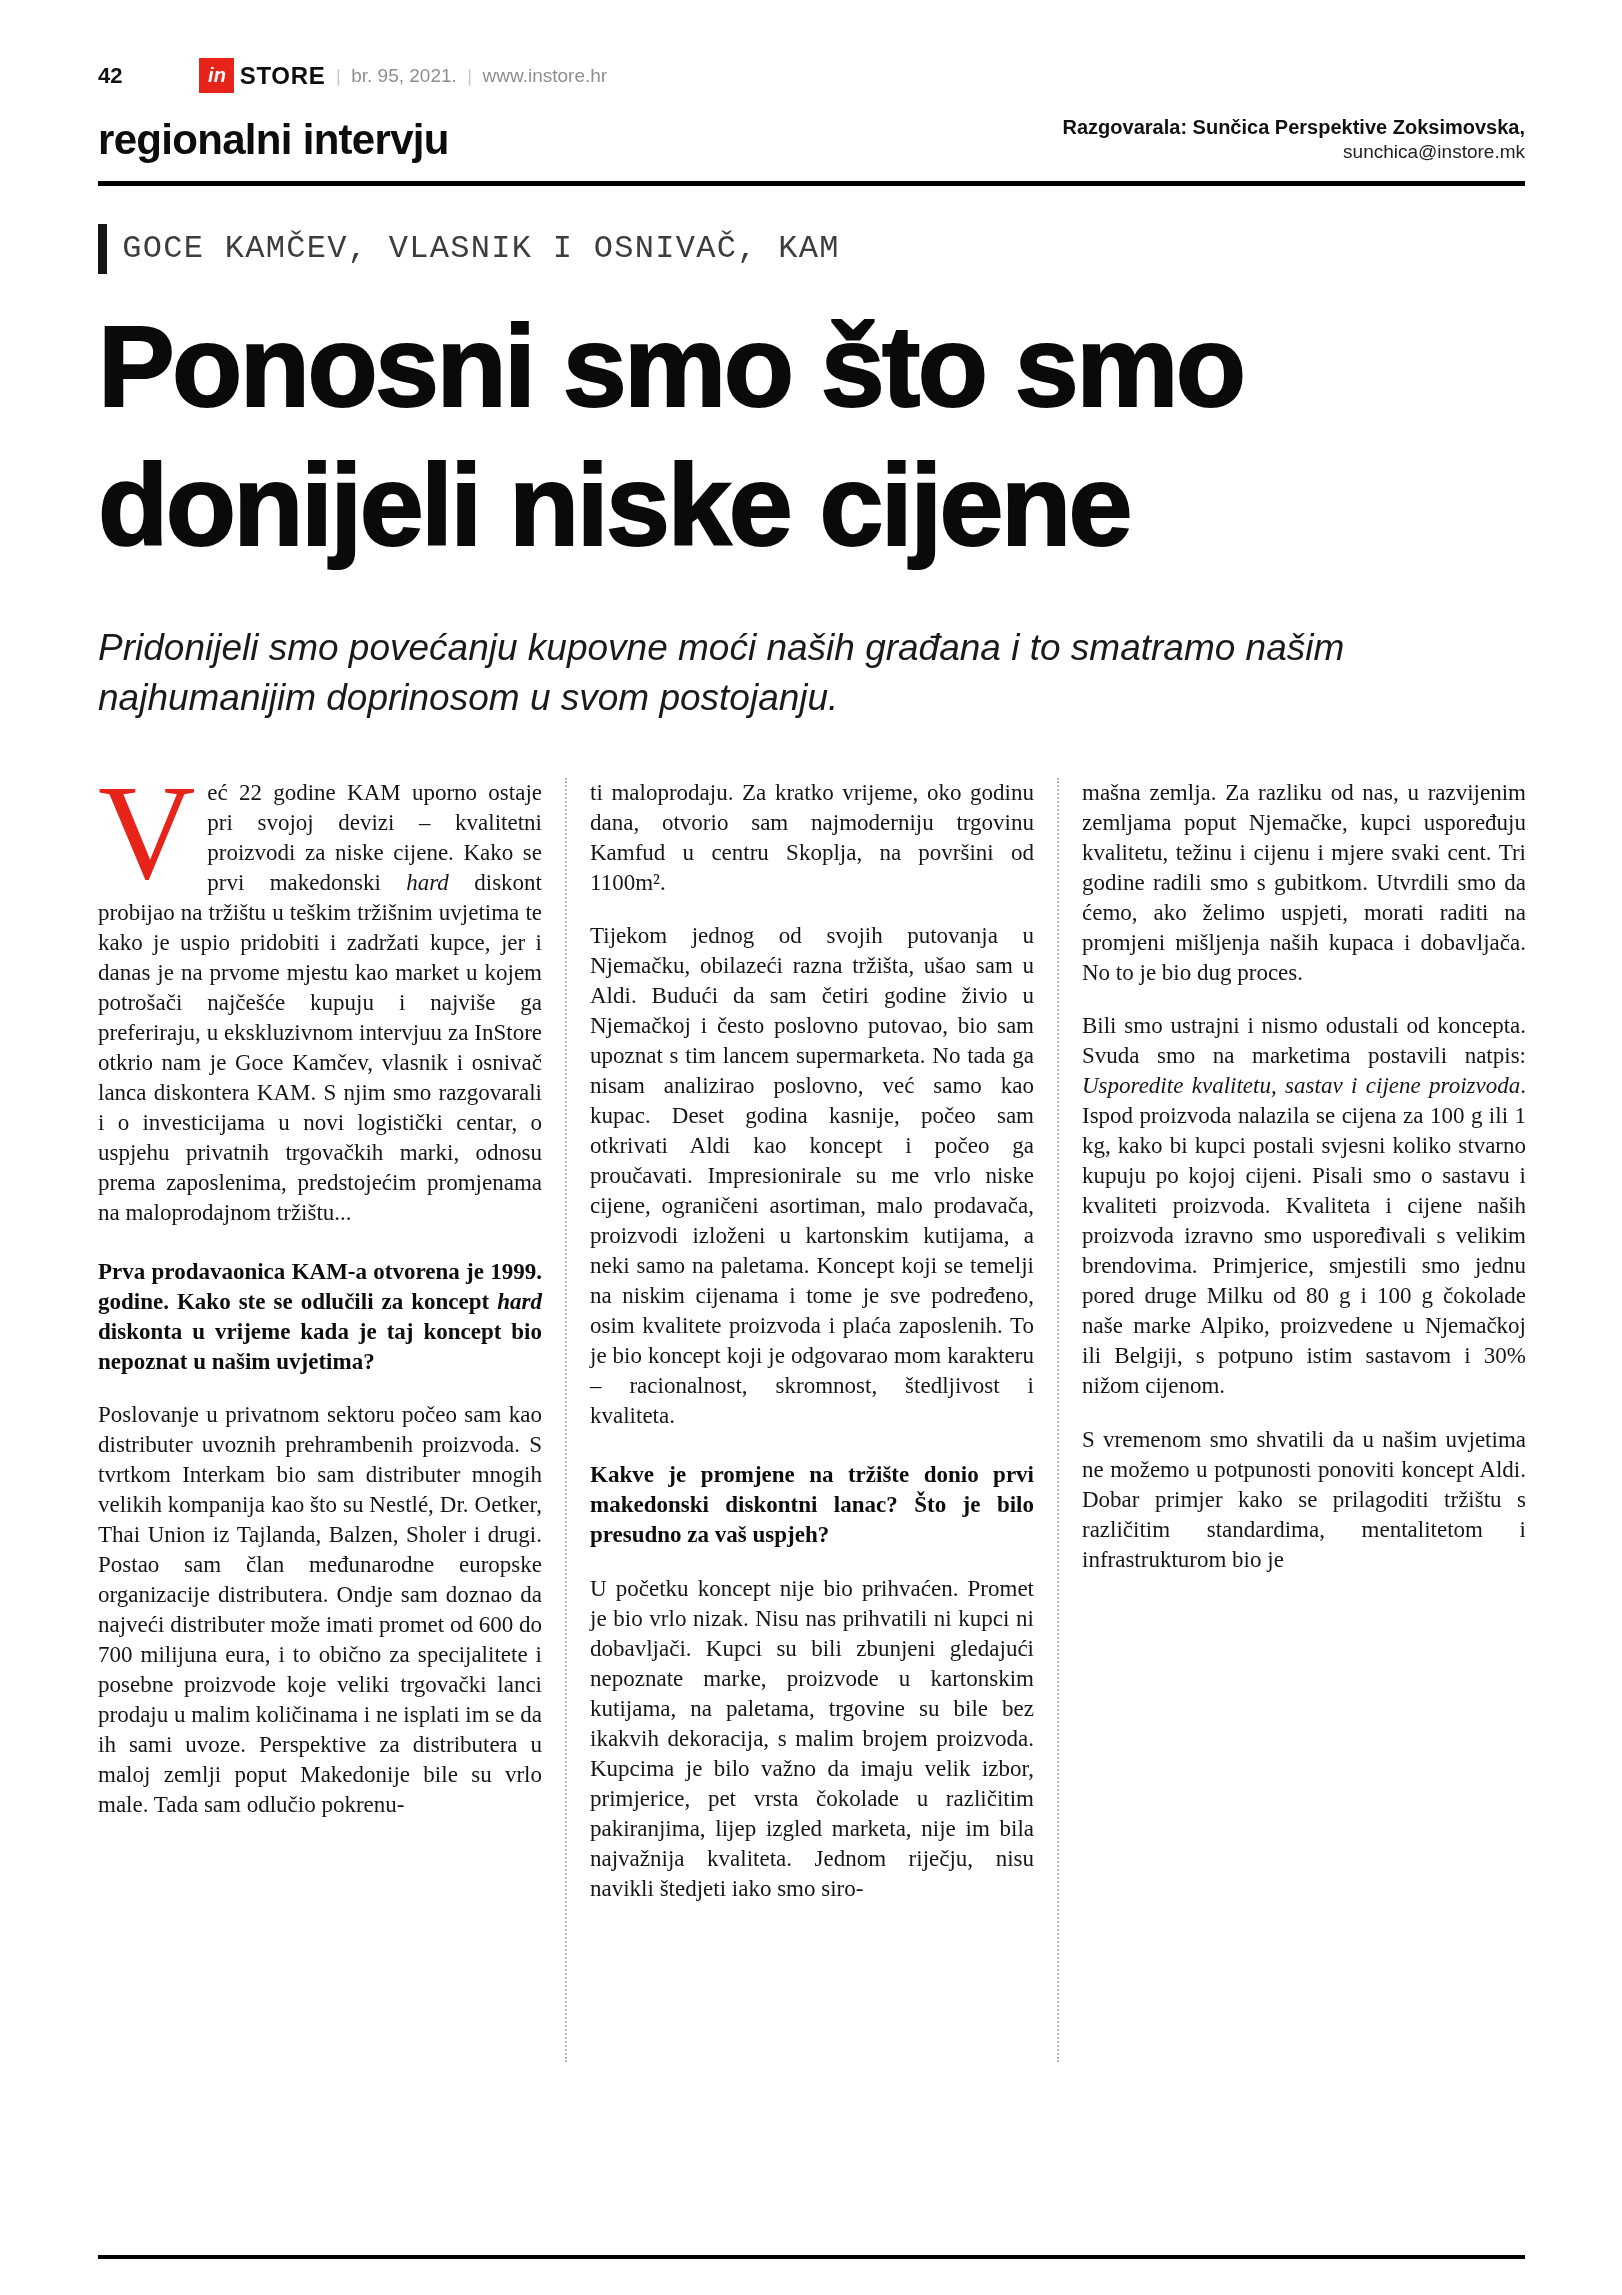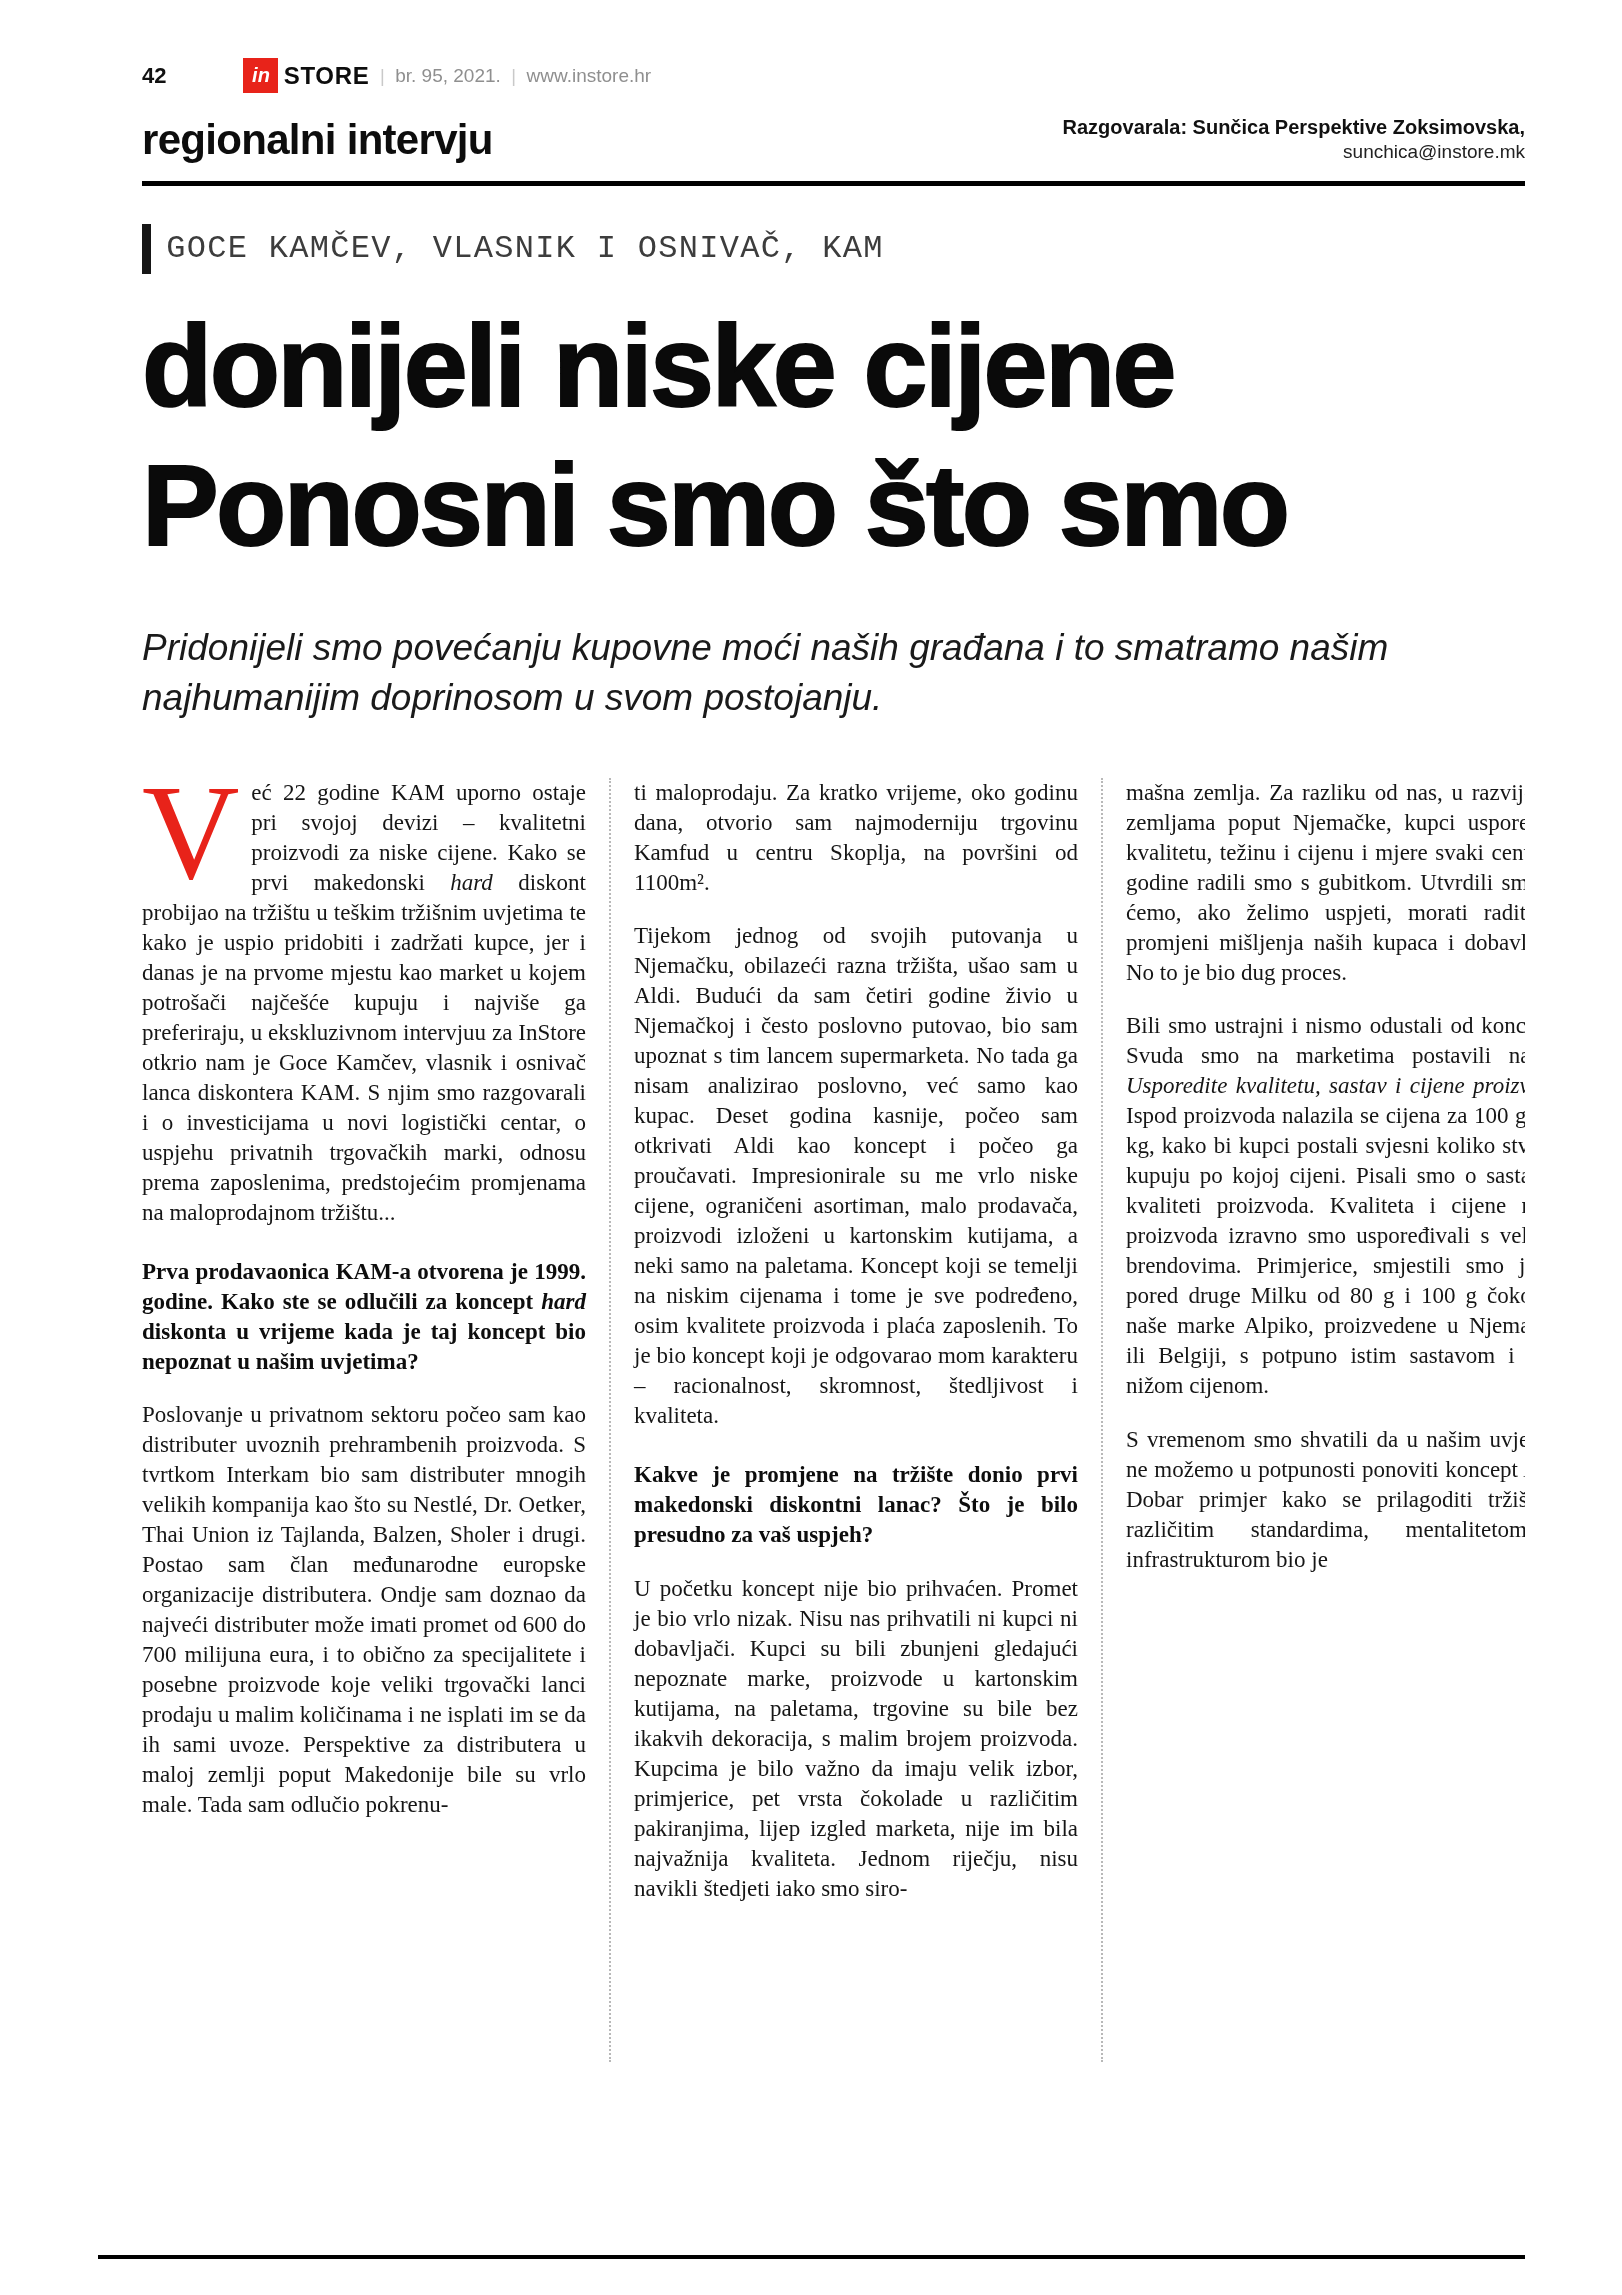--- a/index.html
+++ b/index.html
@@ -4,21 +4,20 @@
 <style>
   html,body{margin:0;padding:0;background:#ffffff;}
   .page{
     position:relative;
     width:1623px;height:2295px;
     background:#fff;
     font-family:"Liberation Serif", serif;
     color:#111;
     overflow:hidden;
     box-sizing:border-box;
-    padding-left:44px;
   }
   .inner{padding:58px 98px 0 98px;}
 
   
   .header-row{display:flex;align-items:center;font-family:"Liberation Sans",sans-serif;}
   .page-num{font-weight:bold;font-size:22px;color:#111;}
   .logo{display:flex;align-items:center;margin-left:77px;text-align:center;}
   .logo-box{width:35px;height:35px;background:#e8231a;display:flex;align-items:center;justify-content:center;}
   .logo-in{color:#fff;font-weight:bold;font-style:italic;font-size:20px;}
   .logo-store{font-weight:bold;font-size:24px;letter-spacing:0.7px;color:#0d0d0d;margin-left:5.2px;}
@@ -98,22 +97,22 @@
     </div>
 
     <hr class="top-rule">
 
     <div class="kicker">
       <span class="kicker-bar"></span>
       <span class="kicker-text">GOCE KAMČEV, VLASNIK I OSNIVAČ, KAM</span>
     </div>
 
     <h1 class="headline" style="margin:23.6px 0 0 0;">
+      <span class="hl-line">Ponosni smo što smo</span>
       <span class="hl-line">donijeli niske cijene</span>
-      <span class="hl-line">Ponosni smo što smo</span>
     </h1>
 
     <div class="standfirst">Pridonijeli smo povećanju kupovne moći naših građana i to smatramo našim najhumanijim doprinosom u svom postojanju.</div>
 
     <div class="columns">
       <div class="column">
           <p class="lead"><span class="dropcap">V</span><span>eć 22 godine KAM uporno ostaje pri svojoj devizi – kvalitetni proizvodi za niske cijene. Kako se prvi makedonski </span><span class="it">hard</span><span> diskont probijao na tržištu u teškim tržišnim uvjetima te kako je uspio pridobiti i zadržati kupce, jer i danas je na prvome mjestu kao market u kojem potrošači najčešće kupuju i najviše ga preferiraju, u ekskluzivnom intervjuu za InStore otkrio nam je Goce Kamčev, vlasnik i osnivač lanca diskontera KAM. S njim smo razgovarali i o investicijama u novi logistički centar, o uspjehu privatnih trgovačkih marki, odnosu prema zaposlenima, predstojećim promjenama na maloprodajnom tržištu...</span></p>
           <p class="question"><span>Prva prodavaonica KAM-a otvorena je 1999. godine. Kako ste se odlučili za koncept </span><span class="it">hard</span><span> diskonta u vrijeme kada je taj koncept bio nepoznat u našim uvjetima?</span></p>
           <p class="para"><span>Poslovanje u privatnom sektoru počeo sam kao distributer uvoznih prehrambenih proizvoda. S tvrtkom Interkam bio sam distributer mnogih velikih kompanija kao što su Nestlé, Dr. Oetker, Thai Union iz Tajlanda, Balzen, Sholer i drugi. Postao sam član međunarodne europske organizacije distributera. Ondje sam doznao da najveći distributer može imati promet od 600 do 700 milijuna eura, i to obično za specijalitete i posebne proizvode koje veliki trgovački lanci prodaju u malim količinama i ne isplati im se da ih sami uvoze. Perspektive za distributera u maloj zemlji poput Makedonije bile su vrlo male. Tada sam odlučio pokrenu-</span></p>
         </div>

